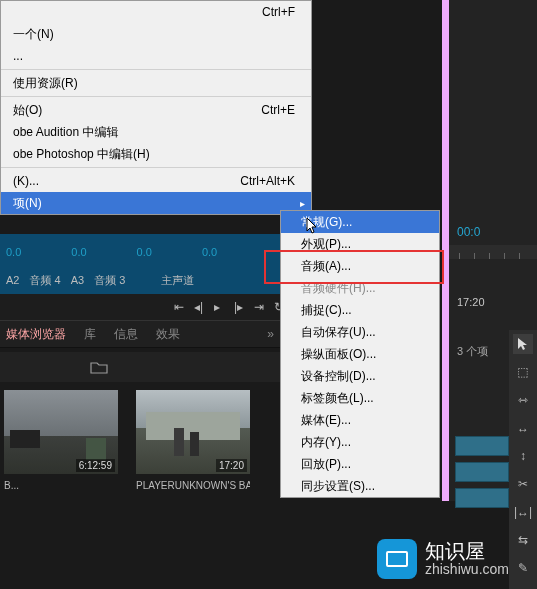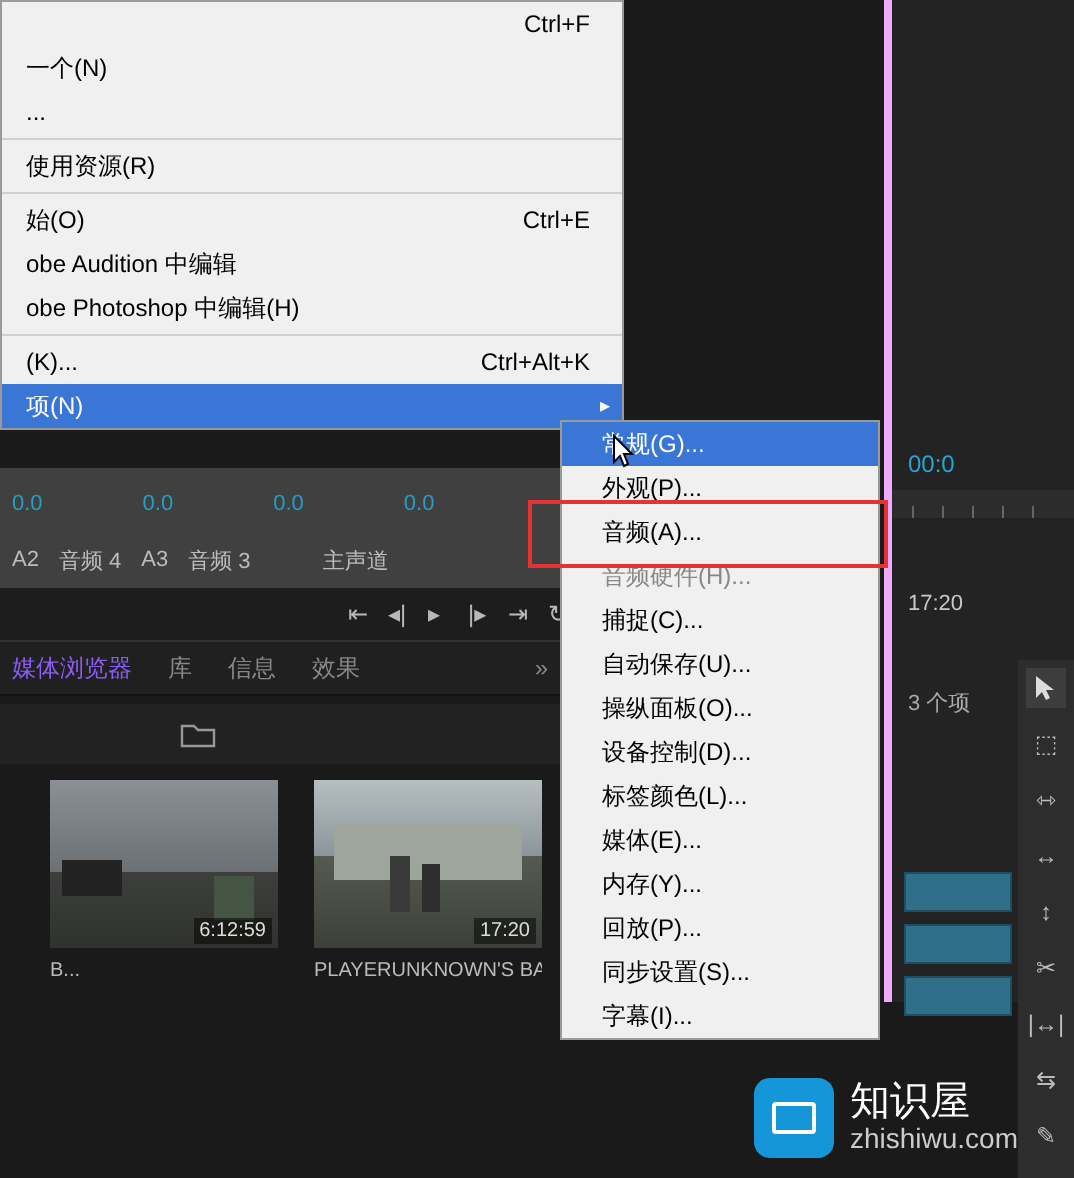--- a/index.html
+++ b/index.html
@@ -88,21 +88,21 @@
   width: 14px; height: 18px;
   z-index: 20;
   pointer-events: none;
 }
 
 
 .tracks {
   position: absolute;
   top: 234px; left: 0;
   width: 312px;
-  background: #404040;
+  background: #0c4a6e;
   padding: 4px 0;
 }
 .tracks .row {
   display: flex;
   align-items: center;
   height: 28px;
   padding: 0 6px;
   gap: 10px;
 }
 .tracks .val { color: #1f9fc7; font-size: 11px; }
@@ -129,21 +129,21 @@
   background: #202020;
   display: flex;
   align-items: center;
   height: 28px;
   padding: 0 6px;
   gap: 18px;
   border-top: 1px solid #333;
   border-bottom: 1px solid #111;
 }
 .paneltabs .tab { color: #888; font-size: 12px; }
-.paneltabs .tab.active { color: #8b5cf6; }
+.paneltabs .tab.active { color: #fca5a5; }
 .paneltabs .menuarrow { margin-left: auto; color: #888; }
 
 
 .folderrow {
   position: absolute;
   top: 352px; left: 0;
   width: 280px;
   height: 30px;
   background: #222;
   display: flex;
@@ -155,21 +155,21 @@
   color: #999;
 }
 
 
 .thumbs {
   position: absolute;
   top: 390px; left: 0;
   width: 328px;
   display: flex;
   gap: 18px;
-  padding-left: 25px;
+  padding-left: 4px;
 }
 .thumbs .thumb { width: 114px; }
 .thumbs .imgbox {
   width: 114px; height: 84px;
   background: #333;
   position: relative;
   overflow: hidden;
 }
 .thumbs .dur {
   position: absolute;
@@ -190,21 +190,21 @@
   justify-content: space-between;
 }
 
 
 .rightcol {
   position: absolute;
   top: 0; right: 0;
   width: 95px;
   height: 501px;
   background: #232323;
-  border-left: 4px solid #f0abfc;
+  border-left: 7px solid #f0abfc;
 }
 .timecode {
   position: absolute;
   top: 225px; left: 8px;
   color: #25a5d0;
   font-size: 12px;
 }
 .ruler {
   position: absolute;
   top: 245px; left: 0;
@@ -380,23 +380,20 @@
       <span>媒体(E)...</span>
     </div>
   <div class="item">
       <span>内存(Y)...</span>
     </div>
   <div class="item">
       <span>回放(P)...</span>
     </div>
   <div class="item">
       <span>同步设置(S)...</span>
-    </div>
-  <div class="item">
-      <span>字幕(I)...</span>
     </div>
 </div>
 
 <div class="redbox"></div>
 
 <svg class="cursor" viewBox="0 0 14 18">
   <path d="M1 1 L1 14 L4 11 L6 16 L8 15 L6 10 L10 10 Z" fill="#fff" stroke="#000" stroke-width="1"></path>
 </svg>
 
 <div class="tracks">

